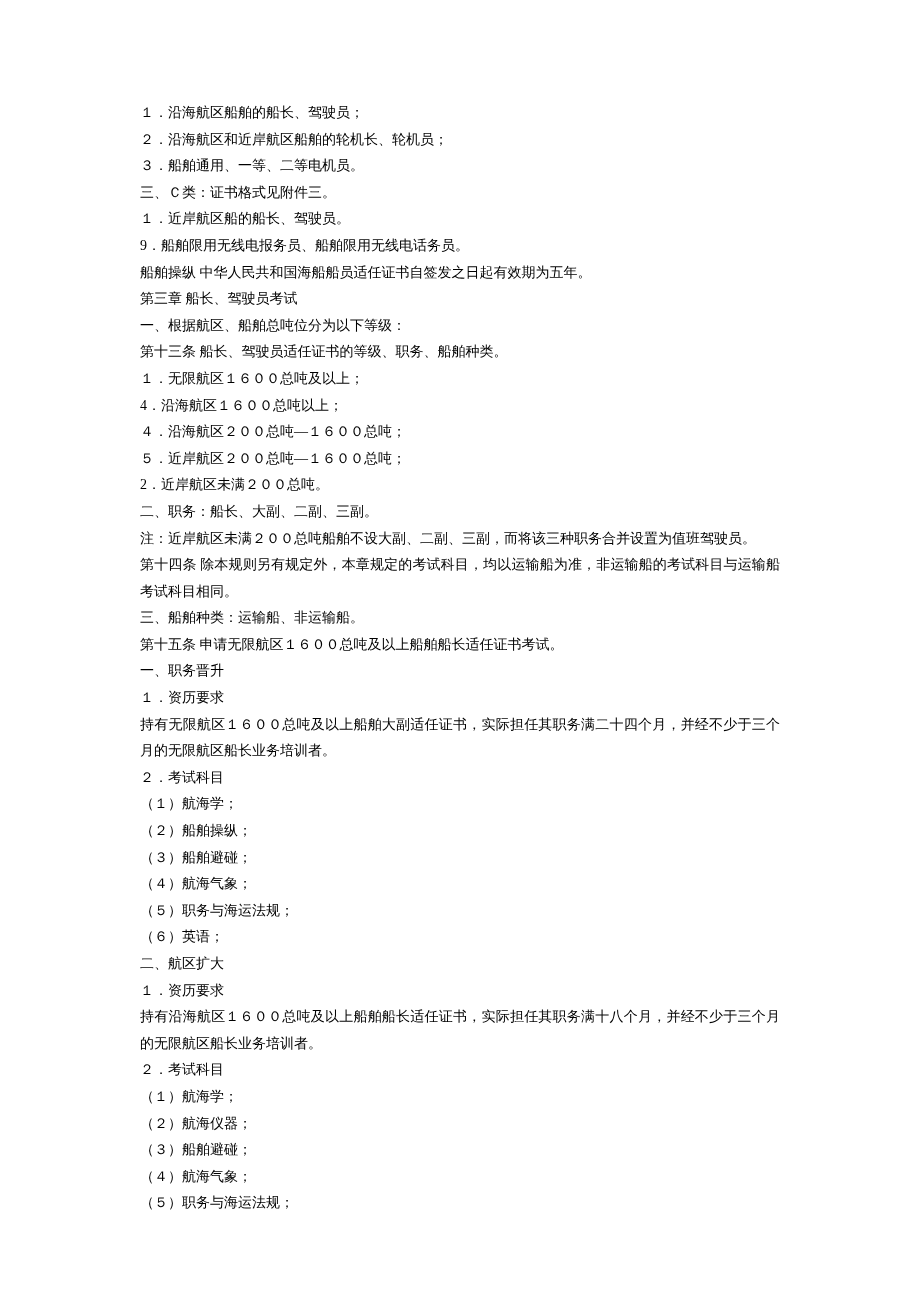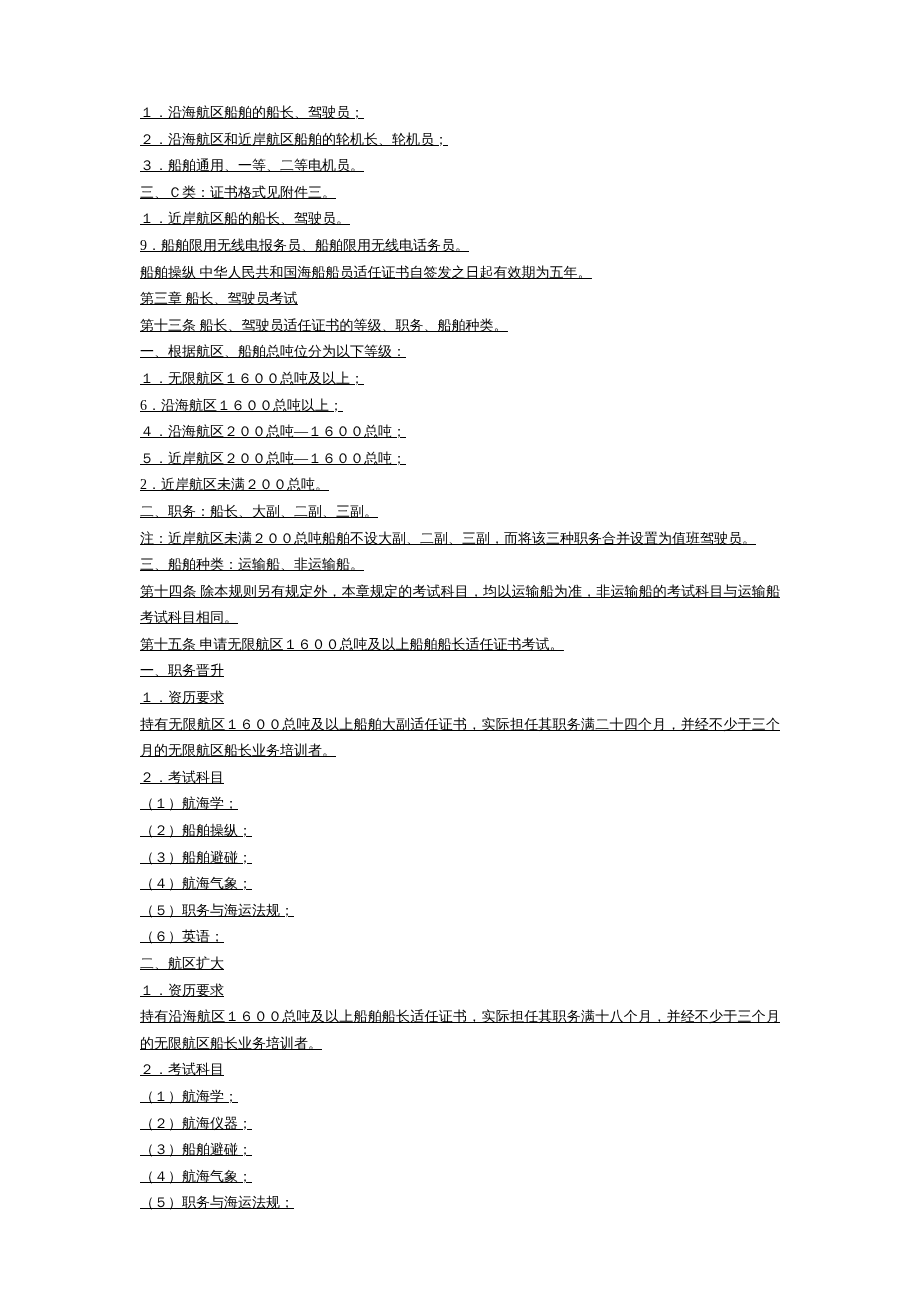--- a/index.html
+++ b/index.html
@@ -1,19 +1,18 @@
 <!DOCTYPE html>
 <html><head>
   <meta charset="utf-8">
   <style>
     * {
       margin: 0;
       padding: 0;
       box-sizing: border-box;
-      text-decoration: underline;
     }
     body {
       font-family: "SimSun", "宋体", serif;
       font-size: 14px;
       line-height: 1.9;
       color: #000;
       background: #fff;
       padding: 100px 140px;
       width: 920px;
     }
@@ -27,31 +26,31 @@
 
 <div id="content">
     <span class="line">１．沿海航区船舶的船长、驾驶员；</span>
     <span class="line">２．沿海航区和近岸航区船舶的轮机长、轮机员；</span>
     <span class="line">３．船舶通用、一等、二等电机员。</span>
     <span class="line">三、Ｃ类：证书格式见附件三。</span>
     <span class="line">１．近岸航区船的船长、驾驶员。</span>
     <span class="line">9．船舶限用无线电报务员、船舶限用无线电话务员。</span>
     <span class="line">船舶操纵 中华人民共和国海船船员适任证书自签发之日起有效期为五年。</span>
     <span class="line">第三章 船长、驾驶员考试</span>
+    <span class="line">一、根据航区、船舶总吨位分为以下等级：</span>
     <span class="line">第十三条 船长、驾驶员适任证书的等级、职务、船舶种类。</span>
-    <span class="line">一、根据航区、船舶总吨位分为以下等级：</span>
     <span class="line">１．无限航区１６００总吨及以上；</span>
-    <span class="line">6．沿海航区１６００总吨以上；</span>
+    <span class="line">4．沿海航区１６００总吨以上；</span>
     <span class="line">４．沿海航区２００总吨—１６００总吨；</span>
     <span class="line">５．近岸航区２００总吨—１６００总吨；</span>
     <span class="line">2．近岸航区未满２００总吨。</span>
     <span class="line">二、职务：船长、大副、二副、三副。</span>
     <span class="line">注：近岸航区未满２００总吨船舶不设大副、二副、三副，而将该三种职务合并设置为值班驾驶员。</span>
+    <span class="line">第十四条 除本规则另有规定外，本章规定的考试科目，均以运输船为准，非运输船的考试科目与运输船考试科目相同。</span>
     <span class="line">三、船舶种类：运输船、非运输船。</span>
-    <span class="line">第十四条 除本规则另有规定外，本章规定的考试科目，均以运输船为准，非运输船的考试科目与运输船考试科目相同。</span>
     <span class="line">第十五条 申请无限航区１６００总吨及以上船舶船长适任证书考试。</span>
     <span class="line">一、职务晋升</span>
     <span class="line">１．资历要求</span>
     <span class="line">持有无限航区１６００总吨及以上船舶大副适任证书，实际担任其职务满二十四个月，并经不少于三个月的无限航区船长业务培训者。</span>
     <span class="line">２．考试科目</span>
     <span class="line">（１）航海学；</span>
     <span class="line">（２）船舶操纵；</span>
     <span class="line">（３）船舶避碰；</span>
     <span class="line">（４）航海气象；</span>
     <span class="line">（５）职务与海运法规；</span>

